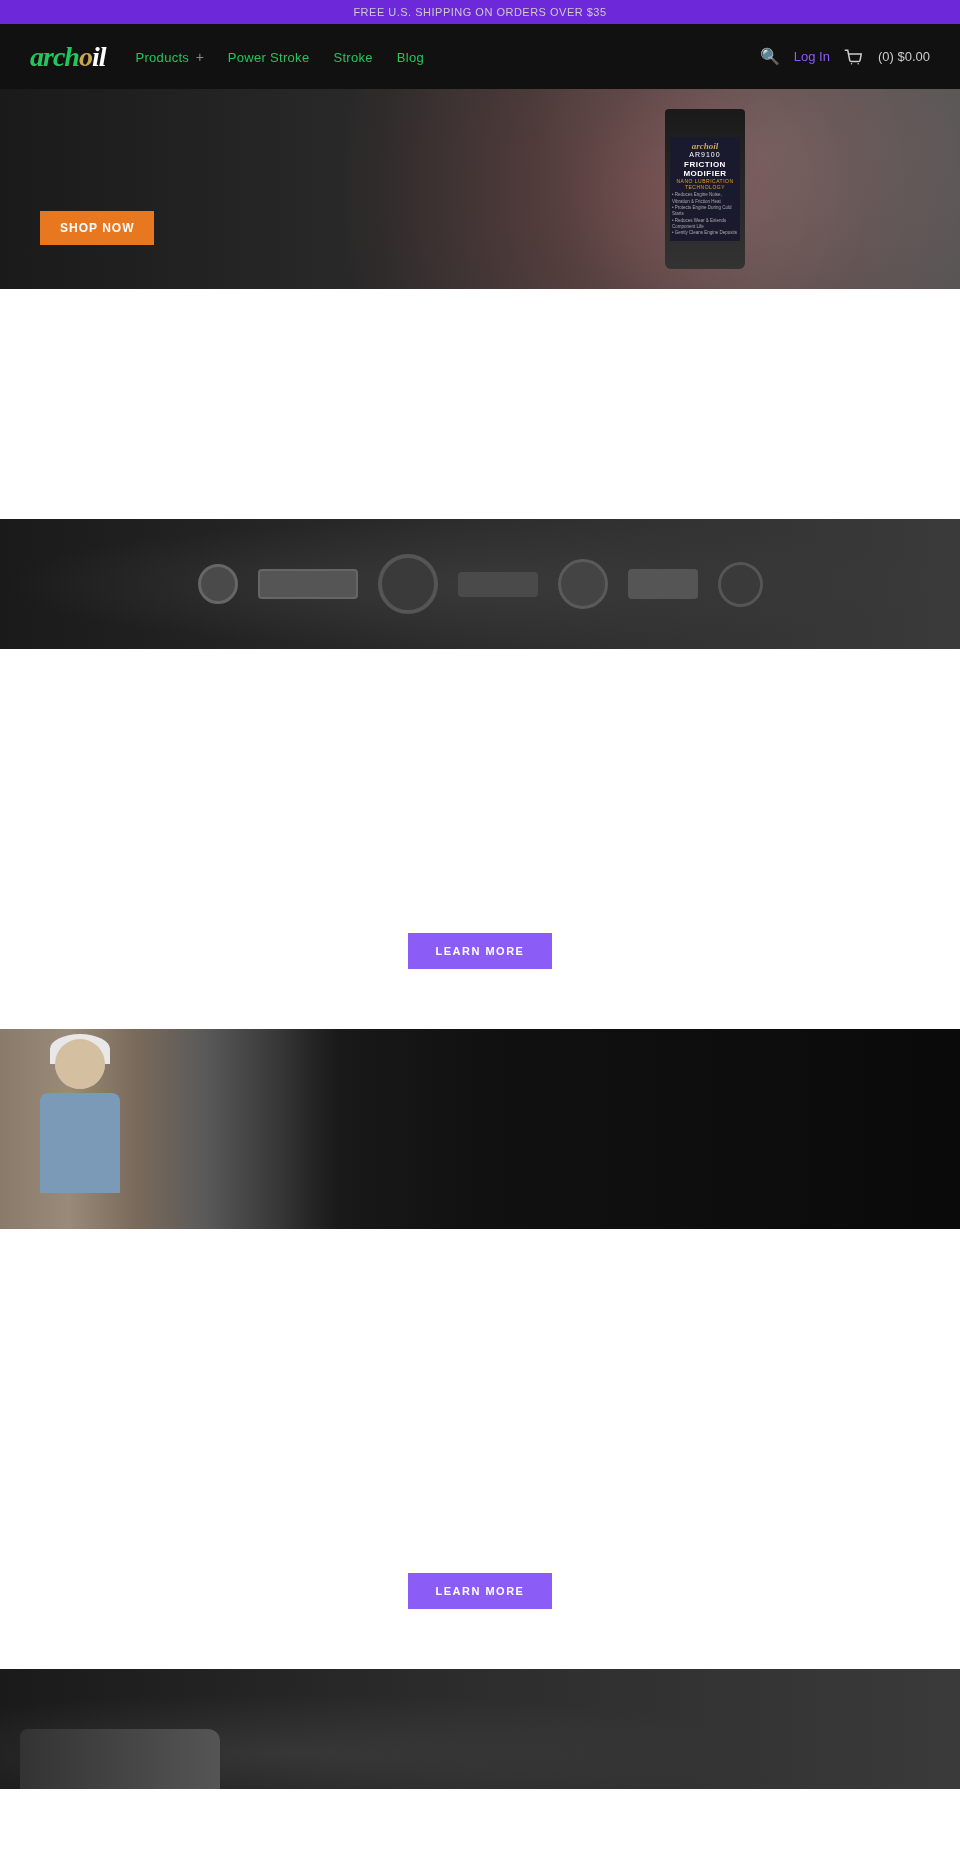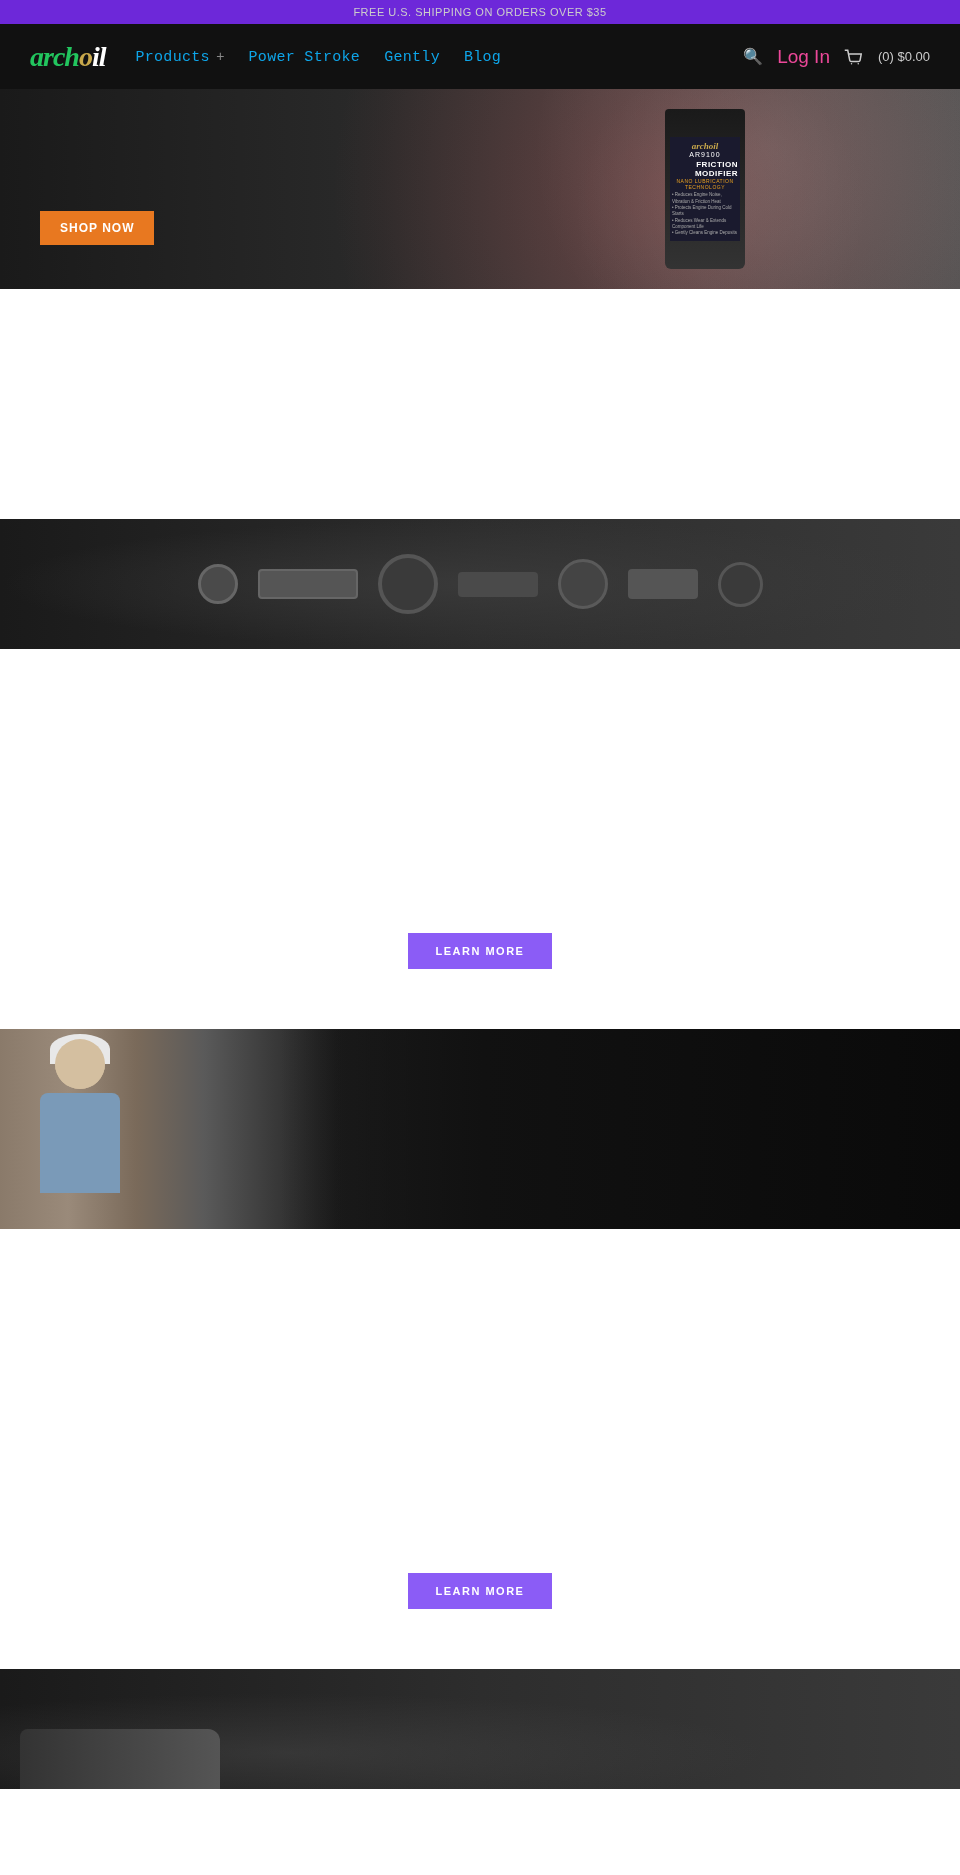--- a/index.html
+++ b/index.html
@@ -38,40 +38,39 @@
       color: #fff;
     }
     .nav-links {
       display: flex;
       align-items: center;
       gap: 24px;
       list-style: none;
       flex: 1;
     }
     .nav-links a {
-      color: #0ea5e9;
+      color: #22c55e;
       text-decoration: none;
-      font-size: 15px;
+      font-size: 13px;
       letter-spacing: 0.3px;
-      font-family: Liberation Mono, monospace;
     }
     .nav-plus {
       color: #888;
       font-size: 14px;
       margin-left: 2px;
     }
     .nav-right {
       display: flex;
       align-items: center;
       gap: 14px;
     }
     .nav-right a {
-      color: #ec4899;
+      color: #8b5cf6;
       text-decoration: none;
-      font-size: 19px;
+      font-size: 13px;
     }
     .cart-icon-area {
       display: flex;
       align-items: center;
       gap: 16px;
       color: #ccc;
       font-size: 13px;
     }
     .cart-svg { width: 18px; height: 16px; }
 
@@ -131,21 +130,20 @@
       color: #fff;
       font-size: 7px;
       letter-spacing: 1px;
     }
     .product-label .product-name {
       color: #fff;
       font-size: 8px;
       font-weight: bold;
       letter-spacing: 0.5px;
       margin-top: 2px;
-      text-align: right;
     }
     .product-label .sub-name {
       color: #e8a020;
       font-size: 5px;
       letter-spacing: 0.5px;
     }
     .product-label .bullets {
       color: #aaa;
       font-size: 4.5px;
       text-align: left;
@@ -360,21 +358,21 @@
   </div>
   <ul class="nav-links">
     <li>
       <a href="#">Products</a>
       <span class="nav-plus">+</span>
     </li>
     <li>
       <a href="#">Power Stroke</a>
     </li>
     <li>
-      <a href="#">Gently</a>
+      <a href="#">Stroke</a>
     </li>
     <li>
       <a href="#">Blog</a>
     </li>
   </ul>
   <div class="nav-right">
     <span style="color:#ccc; cursor:pointer; font-size:16px;">🔍</span>
     <a href="#">Log In</a>
     <div class="cart-icon-area">
       <svg class="cart-svg" viewBox="0 0 24 20" fill="none" stroke="#ccc" stroke-width="2">

